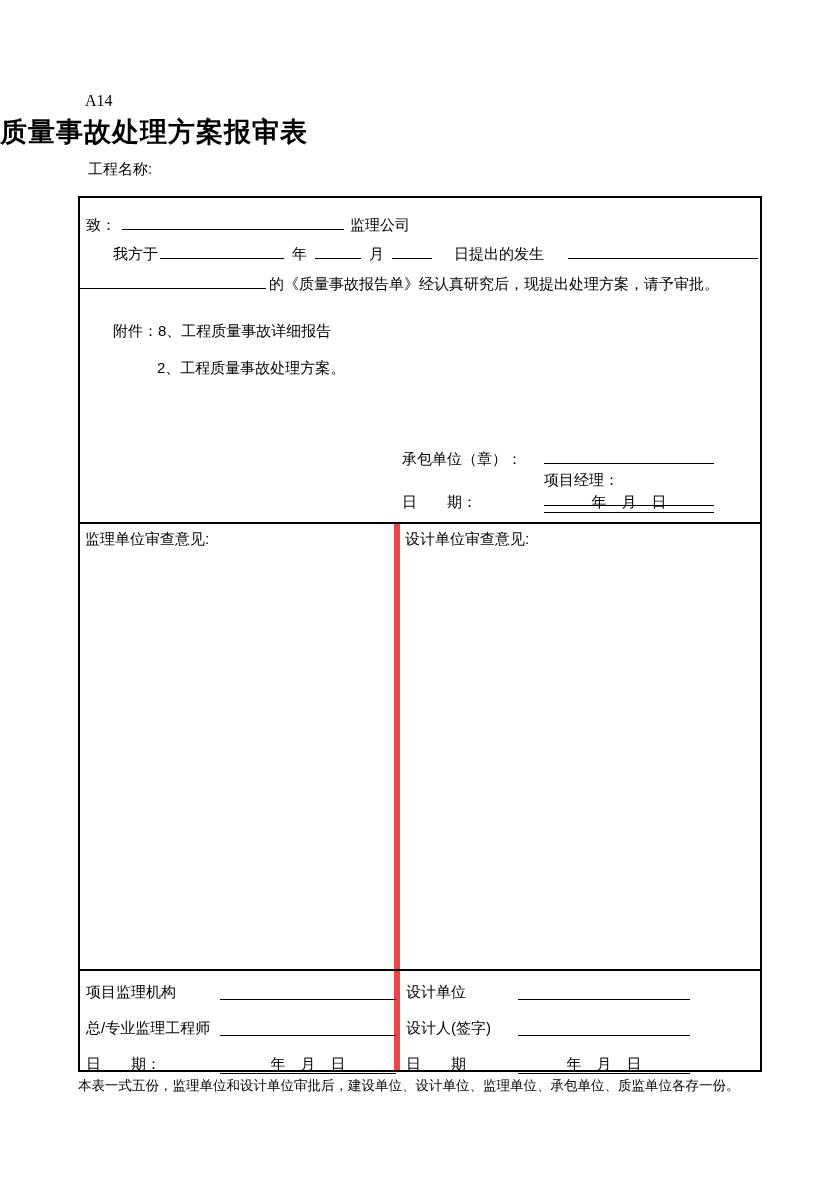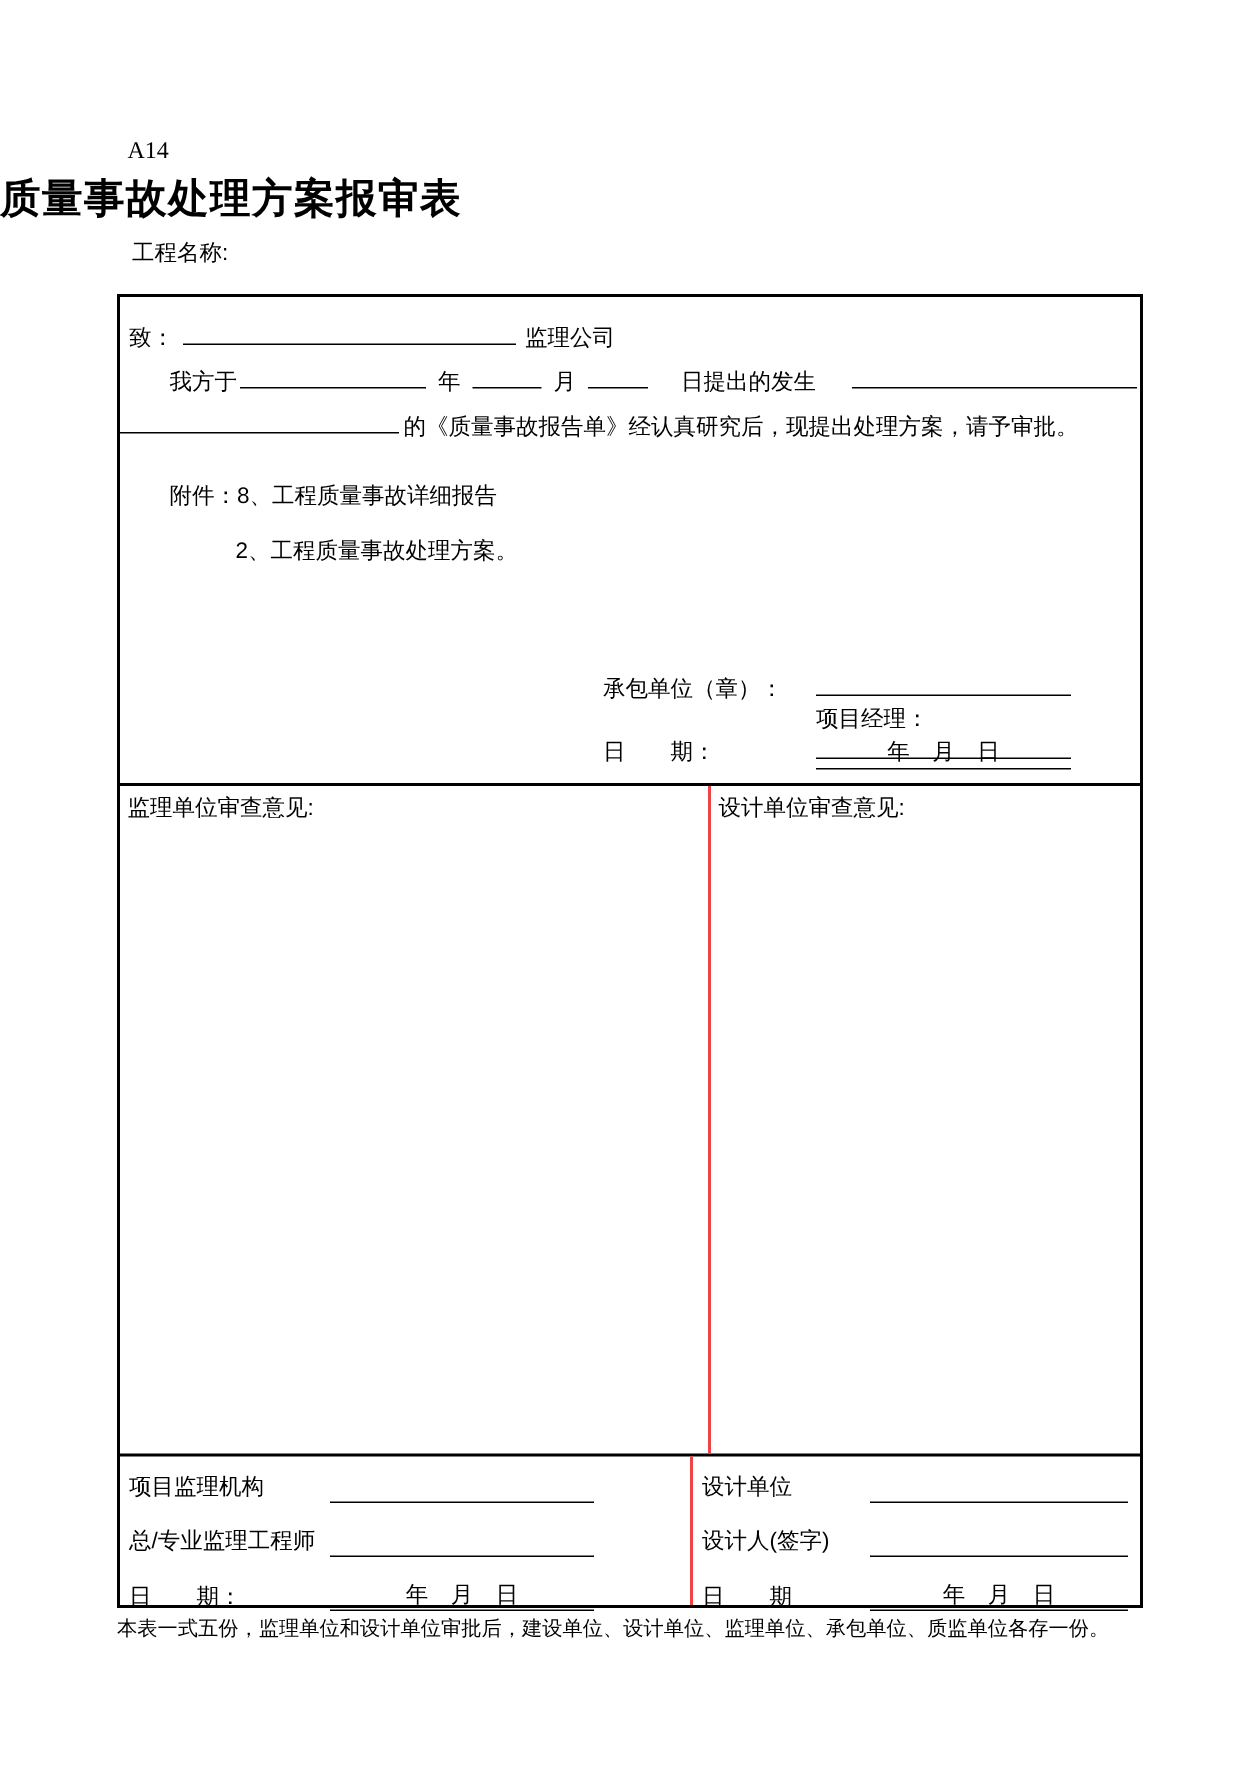--- a/index.html
+++ b/index.html
@@ -65,26 +65,26 @@
   .att2 { position: absolute; top: 161px; left: 77px; }
 
   .sr { position: absolute; right: 46px; display: flex; align-items: baseline; }
   .sr .slabel { width: 142px; text-align: left; }
   .w170 { width: 170px; }
   .sr1 { top: 250px; }
   .sr2 { top: 273px; flex-direction: column; }
   .sr3 { top: 295px; }
 
   .cell { box-sizing: border-box; padding: 6px 5px; position: relative; }
-  .cell-l { width: 394px; border-right: 2px solid #ef4444; }
+  .cell-l { width: 320px; border-right: 6px solid #ef4444; }
   .cell-r { flex: 1; }
   .write-area { position: absolute; left: 4px; right: 4px; top: 30px; bottom: 4px; }
 
   .sign-cell { box-sizing: border-box; padding: 12px 8px 0 6px; }
-  .b-row { display: flex; align-items: flex-end; margin-bottom: 17px; }
+  .b-row { display: flex; align-items: center; margin-bottom: 17px; }
   .b-label-l { width: 134px; flex: none; }
   .b-label-r { width: 112px; flex: none; }
   .w176 { width: 176px; flex: none; }
   .w172 { width: 172px; flex: none; }
 
   .footer { position: absolute; left: 78px; top: 1078px; width: 684px; font-size: 13.5px; }
 </style>
 </head>
 <body>
 

